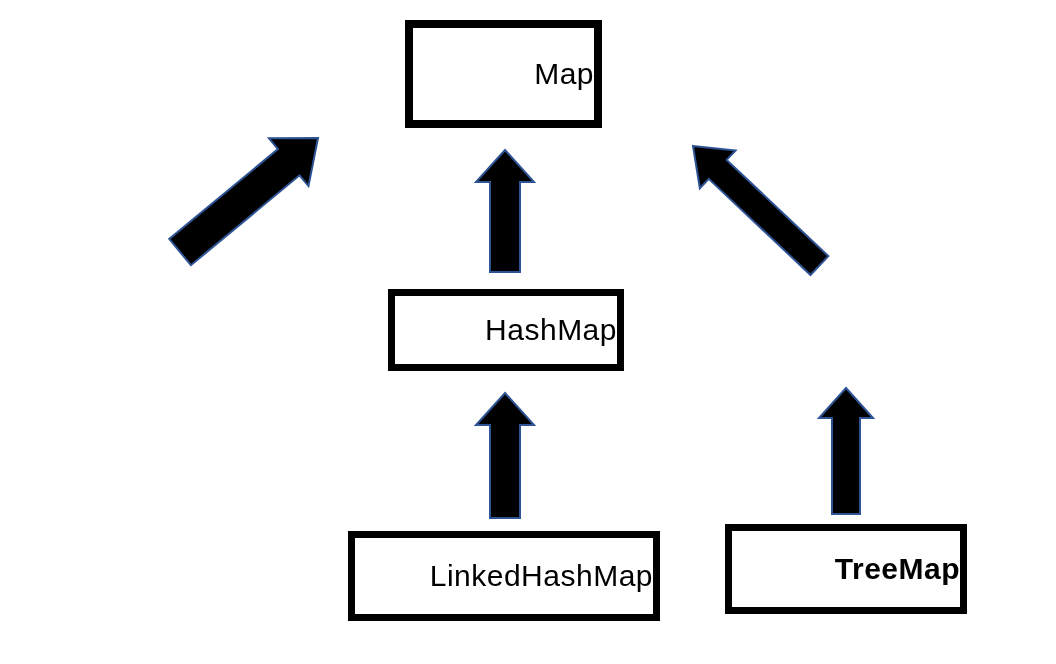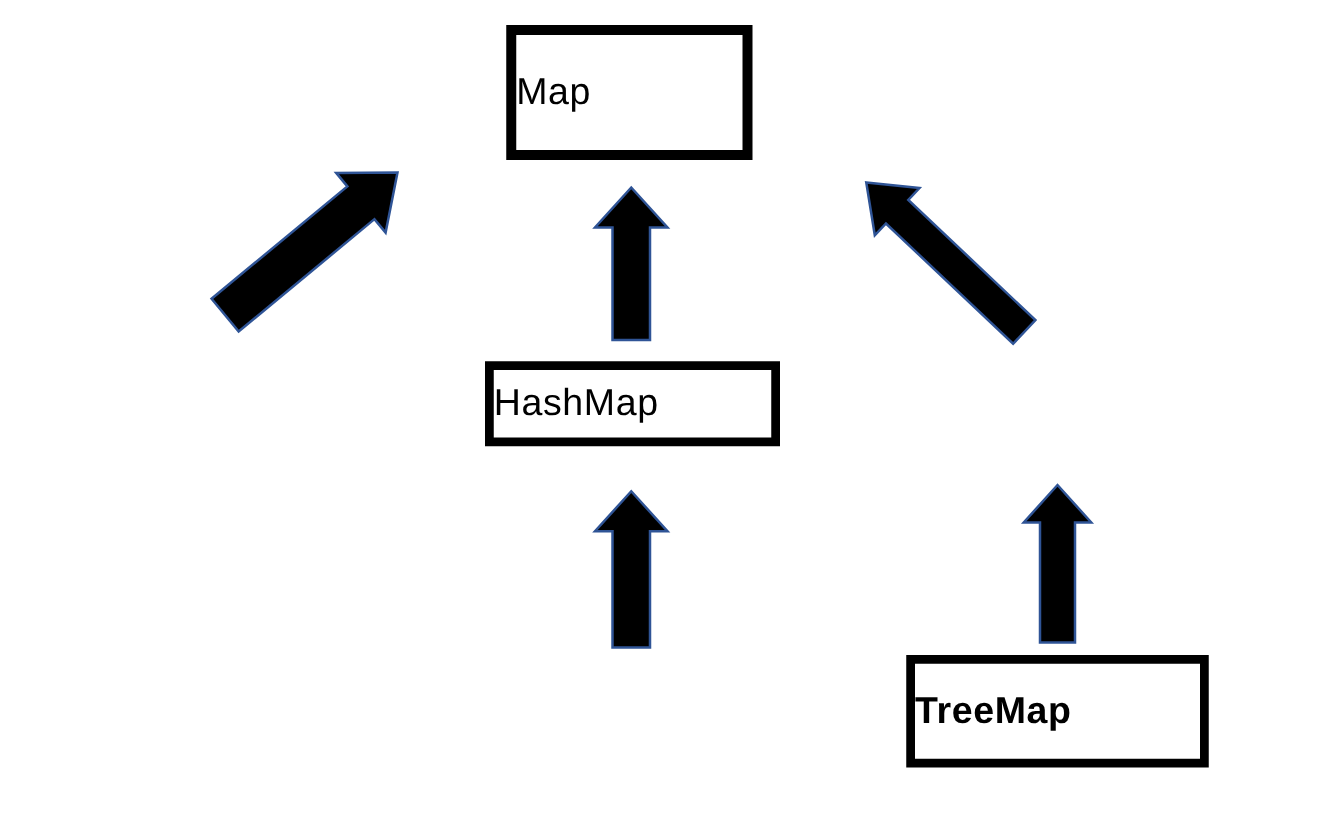--- a/index.html
+++ b/index.html
@@ -28,30 +28,30 @@
     stroke-width: 2;
     stroke-linejoin: miter;
   }
   .node {
     position: absolute;
     box-sizing: border-box;
     background: #ffffff;
     border: 7px solid #000000;
     display: flex;
     align-items: center;
-    justify-content: flex-start;
+    justify-content: flex-end;
     color: #000000;
     font-size: 30px;
     font-weight: 400;
     letter-spacing: 0.5px;
     white-space: nowrap;
   }
   .node-map           { left: 405px; top: 20px;  width: 197px; height: 108px; border-width: 8px; }
   .node-hashtable     { left: 42px;  top: 289px; width: 240px; height: 90px; }
-  .node-hashmap       { left: 388px; top: 289px; width: 236px; height: 68px; }
+  .node-hashmap       { left: 388px; top: 289px; width: 236px; height: 82px; }
   .node-sortedmap     { left: 725px; top: 289px; width: 242px; height: 90px; }
   .node-linkedhashmap { left: 348px; top: 531px; width: 312px; height: 90px; }
   .node-treemap       { left: 725px; top: 524px; width: 242px; height: 90px; font-weight: bold; }
 </style>
 </head>
 <body>
 
 <div class="canvas">
 
   <svg class="arrow-layer" viewBox="0 0 1056 664" xmlns="http://www.w3.org/2000/svg" aria-hidden="true">
@@ -70,18 +70,21 @@
   <div class="node node-map">
     <span>Map</span>
   </div>
 
 
   <div class="node node-hashmap">
     <span>HashMap</span>
   </div>
 
 
+  <div class="node node-linkedhashmap">
+    <span>LinkedHashMap</span>
+  </div>
 
   <div class="node node-treemap">
     <span>TreeMap</span>
   </div>
 
 </div>
 
 </body></html>

